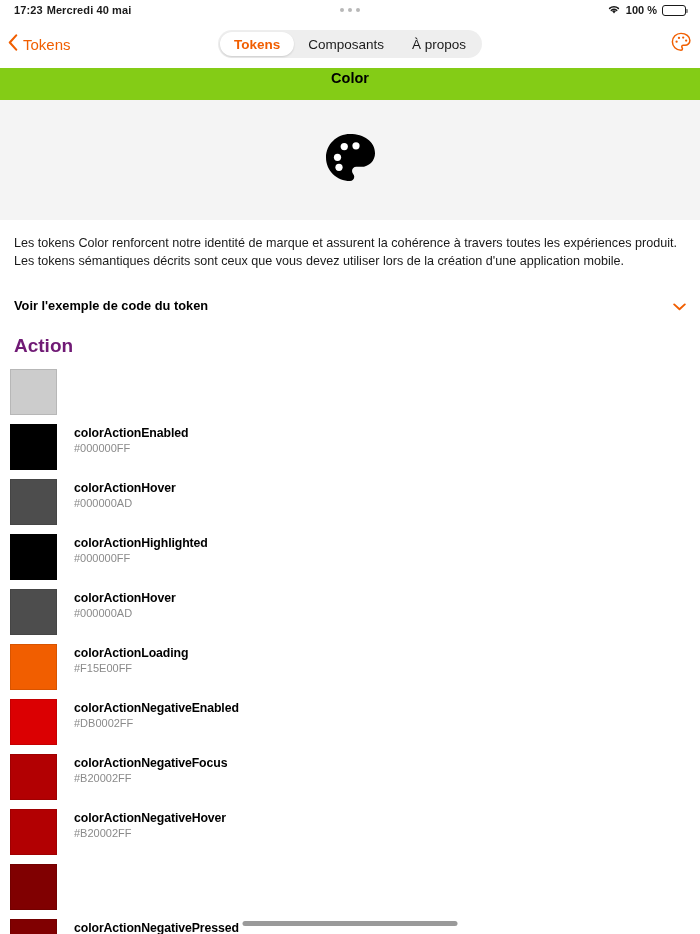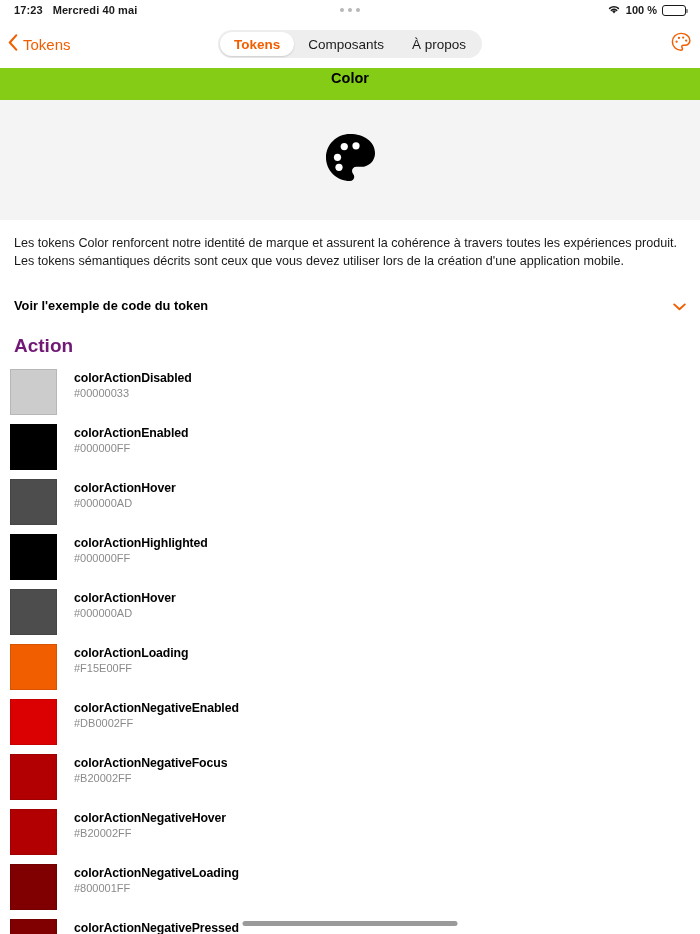--- a/index.html
+++ b/index.html
@@ -23,21 +23,21 @@
     align-items: center;
     padding: 0 14px;
     font-size: 11px;
     color: #1a1a1a;
     font-weight: 600;
     position: relative;
   }
   .status-left {
     display: flex;
     align-items: center;
-    gap: 10px;
+    gap: 4px;
     white-space: nowrap;
     justify-content: space-between;
   }
   .status-time { letter-spacing: 0.1px; }
   .status-date { letter-spacing: 0.1px; }
   .status-dots {
     position: absolute;
     left: 50%;
     transform: translateX(-50%);
     display: flex;
@@ -323,24 +323,20 @@
     </svg>
   </span>
 </div>
 
 <div class="group-title">Action</div>
 
 <div class="token-list">
 
   <div class="token-row">
     <span class="swatch" style="background:#CCCCCC"></span>
-    <span class="token-text">
-      <span class="token-name">colorActionDisabled</span>
-      <span class="token-hex">#00000033</span>
-    </span>
   </div>
 
   <div class="token-row">
     <span class="swatch" style="background:#000000"></span>
     <span class="token-text">
       <span class="token-name">colorActionEnabled</span>
       <span class="token-hex">#000000FF</span>
     </span>
   </div>
 
@@ -395,24 +391,20 @@
   <div class="token-row">
     <span class="swatch" style="background:#B20002"></span>
     <span class="token-text">
       <span class="token-name">colorActionNegativeHover</span>
       <span class="token-hex">#B20002FF</span>
     </span>
   </div>
 
   <div class="token-row">
     <span class="swatch" style="background:#800001"></span>
-    <span class="token-text">
-      <span class="token-name">colorActionNegativeLoading</span>
-      <span class="token-hex">#800001FF</span>
-    </span>
   </div>
 
   <div class="token-row">
     <span class="swatch" style="background:#800001"></span>
     <span class="token-text">
       <span class="token-name">colorActionNegativePressed</span>
 
     </span>
   </div>
 

